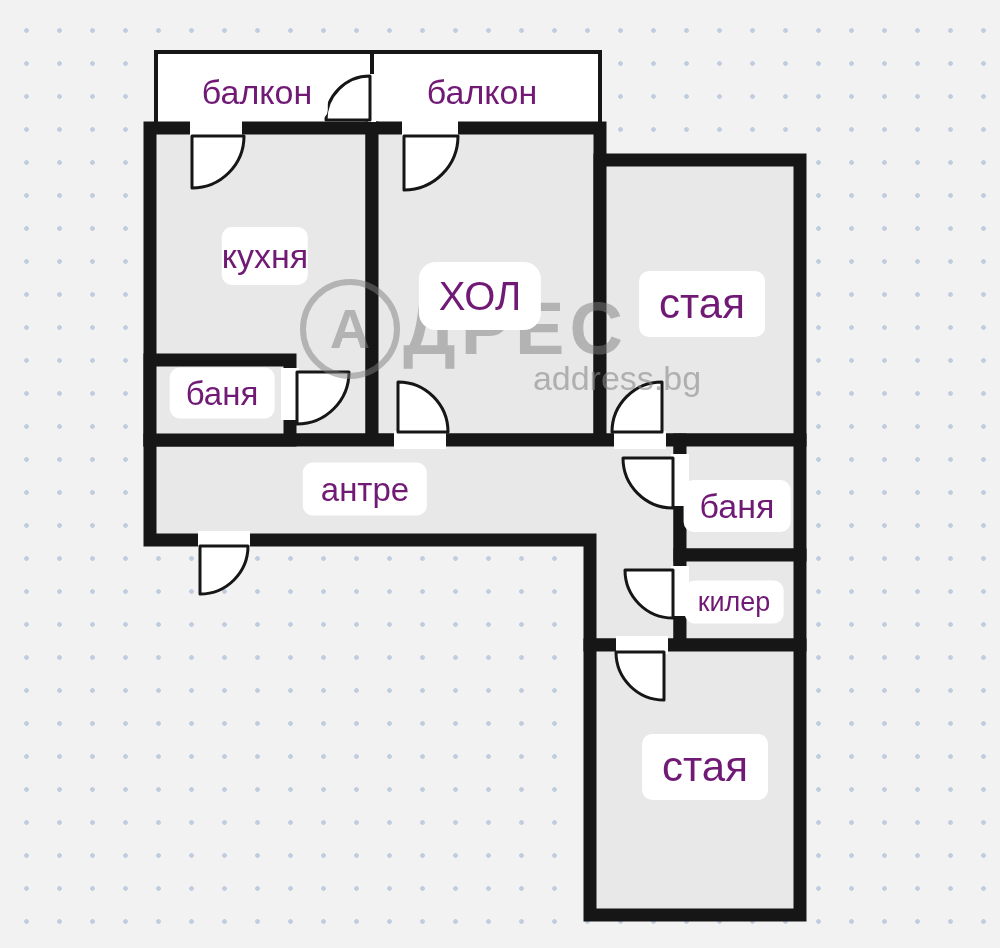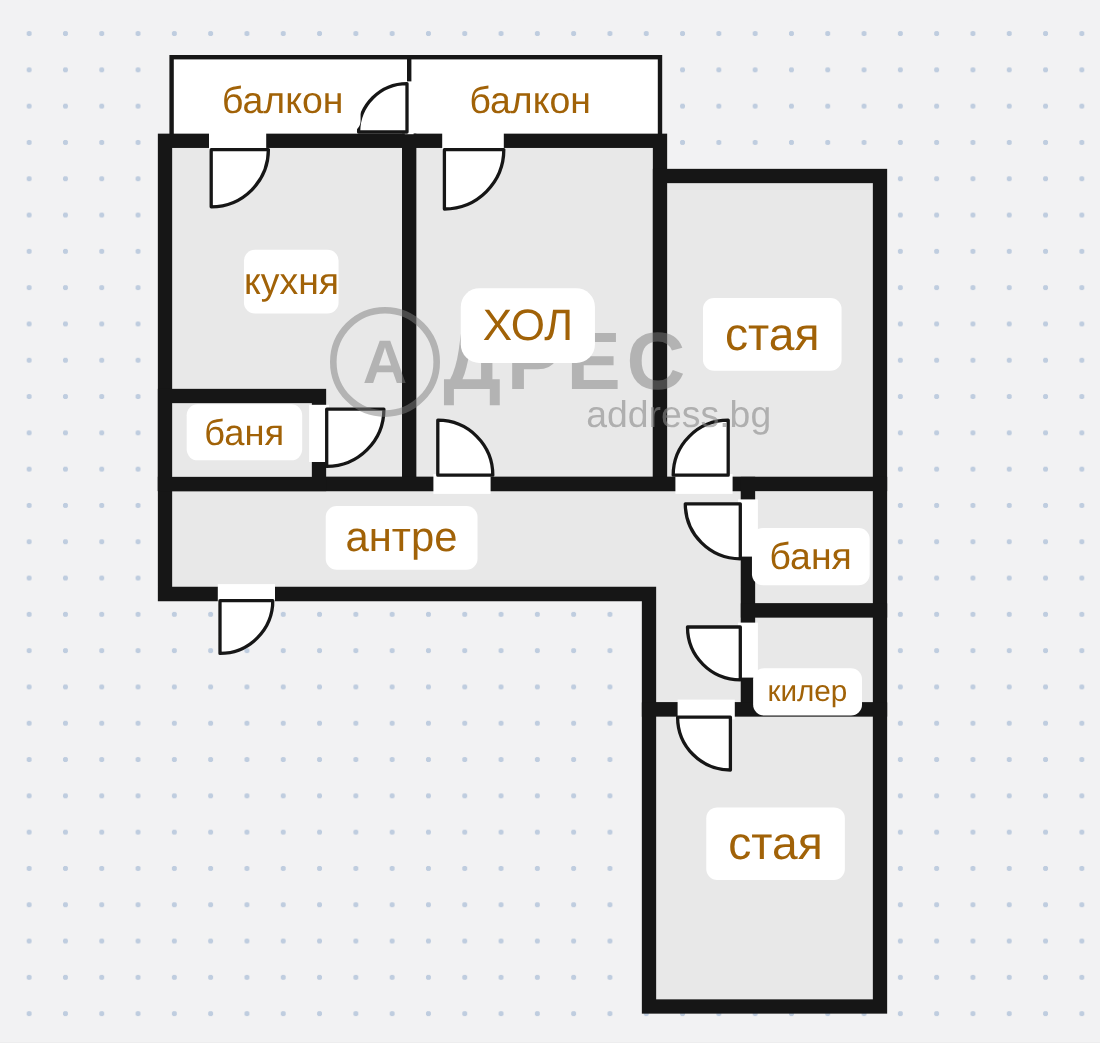--- a/index.html
+++ b/index.html
@@ -30,21 +30,21 @@
     letter-spacing:5px;margin-left:3px;line-height:1;
   }
   .wm-domain{
     position:absolute;left:617px;top:378px;transform:translate(-50%,-50%);
     font-size:34px;color:#8a8a8a;opacity:0.6;z-index:2;pointer-events:none;
     font-family:"Liberation Sans", sans-serif;
   }
   .room-label{
     position:absolute;transform:translate(-50%,-50%);
     background:#ffffff;border-radius:10px;
-    color:#a16207;font-weight:500;white-space:nowrap;
+    color:#701a75;font-weight:500;white-space:nowrap;
     display:flex;align-items:center;justify-content:center;
     line-height:1;z-index:3;
   }
 </style>
 </head>
 <body>
 
 <div class="canvas">
 
   <svg class="plan" width="1000" height="948" viewBox="0 0 1000 948">
@@ -91,18 +91,18 @@
     <span class="wm-rest">ДРЕС</span>
   </div>
   <div class="wm-domain">address.bg</div>
 
   <div class="room-label" style="left:257px;top:92px;font-size:34px;padding:11px 16px;">балкон</div>
   <div class="room-label" style="left:482px;top:92px;font-size:34px;padding:11px 16px;">балкон</div>
   <div class="room-label" style="left:265px;top:256px;font-size:34px;padding:12px 0;">кухня</div>
   <div class="room-label" style="left:480px;top:296px;font-size:40px;padding:14px 20px;border-radius:17px;">ХОЛ</div>
   <div class="room-label" style="left:702px;top:304px;font-size:42px;padding:12px 20px;">стая</div>
   <div class="room-label" style="left:222px;top:393px;font-size:33px;padding:9px 16px;">баня</div>
-  <div class="room-label" style="left:365px;top:489px;font-size:38px;padding:10px 18px;">антре</div>
+  <div class="room-label" style="left:365px;top:489px;font-size:33px;padding:10px 18px;">антре</div>
   <div class="room-label" style="left:737px;top:506px;font-size:34px;padding:9px 16px;">баня</div>
-  <div class="room-label" style="left:734px;top:602px;font-size:27px;padding:8px 13px;margin-top:27px;">килер</div>
+  <div class="room-label" style="left:734px;top:602px;font-size:27px;padding:8px 13px;">килер</div>
   <div class="room-label" style="left:705px;top:767px;font-size:42px;padding:12px 20px;">стая</div>
 
 </div>
 
 </body></html>

